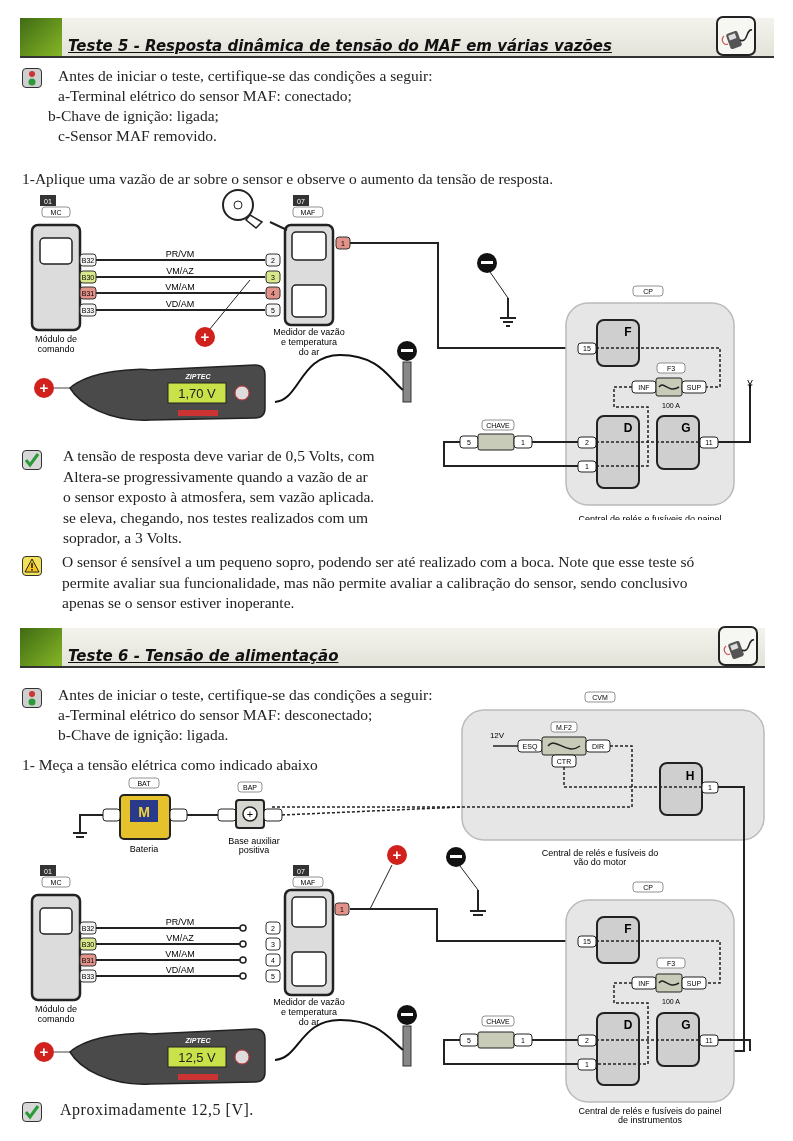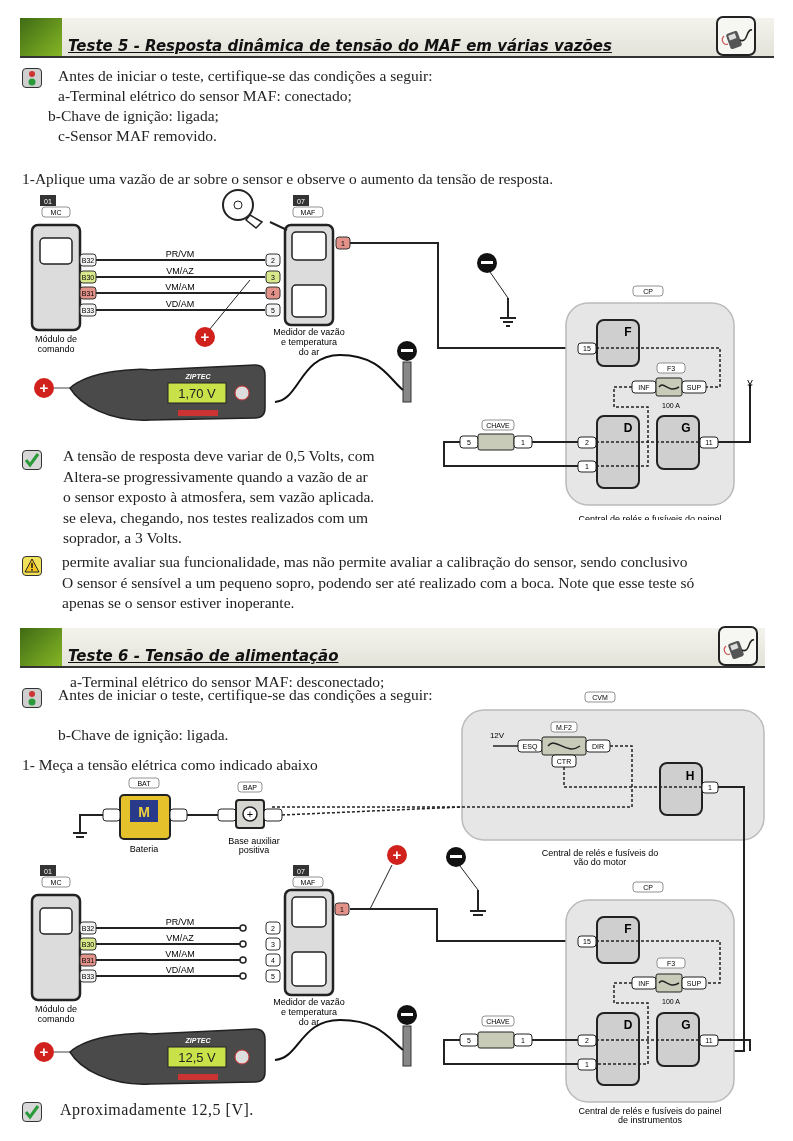--- a/index.html
+++ b/index.html
@@ -203,22 +203,22 @@
 </div>
 
 <div class="icon-box" style="left:22px;top:556px;background:#f2e25a;">
   <svg width="18" height="18">
       <path d="M9 2 L16 15 L2 15 Z" fill="#f7c51b" stroke="#222"></path>
       <rect x="8.2" y="6" width="1.6" height="5" fill="#222"></rect>
       <rect x="8.2" y="12" width="1.6" height="1.6" fill="#222"></rect>
     </svg>
 </div>
 <div class="para" style="left:62px;top:552px;">
+  <div>O sensor é sensível a um pequeno sopro, podendo ser até realizado com a boca. Note que esse teste só</div>
   <div>permite avaliar sua funcionalidade, mas não permite avaliar a calibração do sensor, sendo conclusivo</div>
-  <div>O sensor é sensível a um pequeno sopro, podendo ser até realizado com a boca. Note que esse teste só</div>
   <div>apenas se o sensor estiver inoperante.</div>
 </div>
 
 <div class="hdr" style="top:628px;">
   <div class="green"></div>
   <div class="ttl">Teste 6 - Tensão de alimentação</div>
 </div>
 <div class="badge" style="left:718px;top:626px;">
   <svg width="36" height="36" viewBox="0 0 36 36">
       <rect x="10" y="14" width="12" height="16" rx="2" fill="#555" transform="rotate(-20 16 22)"></rect>
@@ -228,21 +228,21 @@
     </svg>
 </div>
 
 <div class="icon-box" style="left:22px;top:688px;">
   <svg width="18" height="18">
       <circle cx="9" cy="5" r="3" fill="#c33"></circle>
       <circle cx="9" cy="13" r="3.5" fill="#2a9a3a"></circle>
     </svg>
 </div>
 <div class="txt" style="left:58px;top:685px;">Antes de iniciar o teste, certifique-se das condições a seguir:</div>
-<div class="txt" style="left:58px;top:672px;margin-left:12px;">a-Terminal elétrico do sensor MAF: desconectado;</div>
+<div class="txt" style="left:58px;top:705px;">a-Terminal elétrico do sensor MAF: desconectado;</div>
 <div class="txt" style="left:58px;top:725px;">b-Chave de ignição: ligada.</div>
 <div class="txt" style="left:22px;top:755px;">1- Meça a tensão elétrica como indicado abaixo</div>
 
 <svg class="abs" style="left:0;top:690px;" width="793" height="440">
 
   <g>
     <rect x="585" y="2" width="30" height="10" rx="3" fill="#fff" stroke="#777" stroke-width="0.8"></rect>
     <text x="600" y="10" font-size="7" text-anchor="middle">CVM</text>
     <rect x="462" y="20" width="302" height="130" rx="22" fill="#e6e6e6" stroke="#bbb" stroke-width="1.5"></rect>
     <text x="497" y="48" font-size="8" text-anchor="middle">12V</text>

